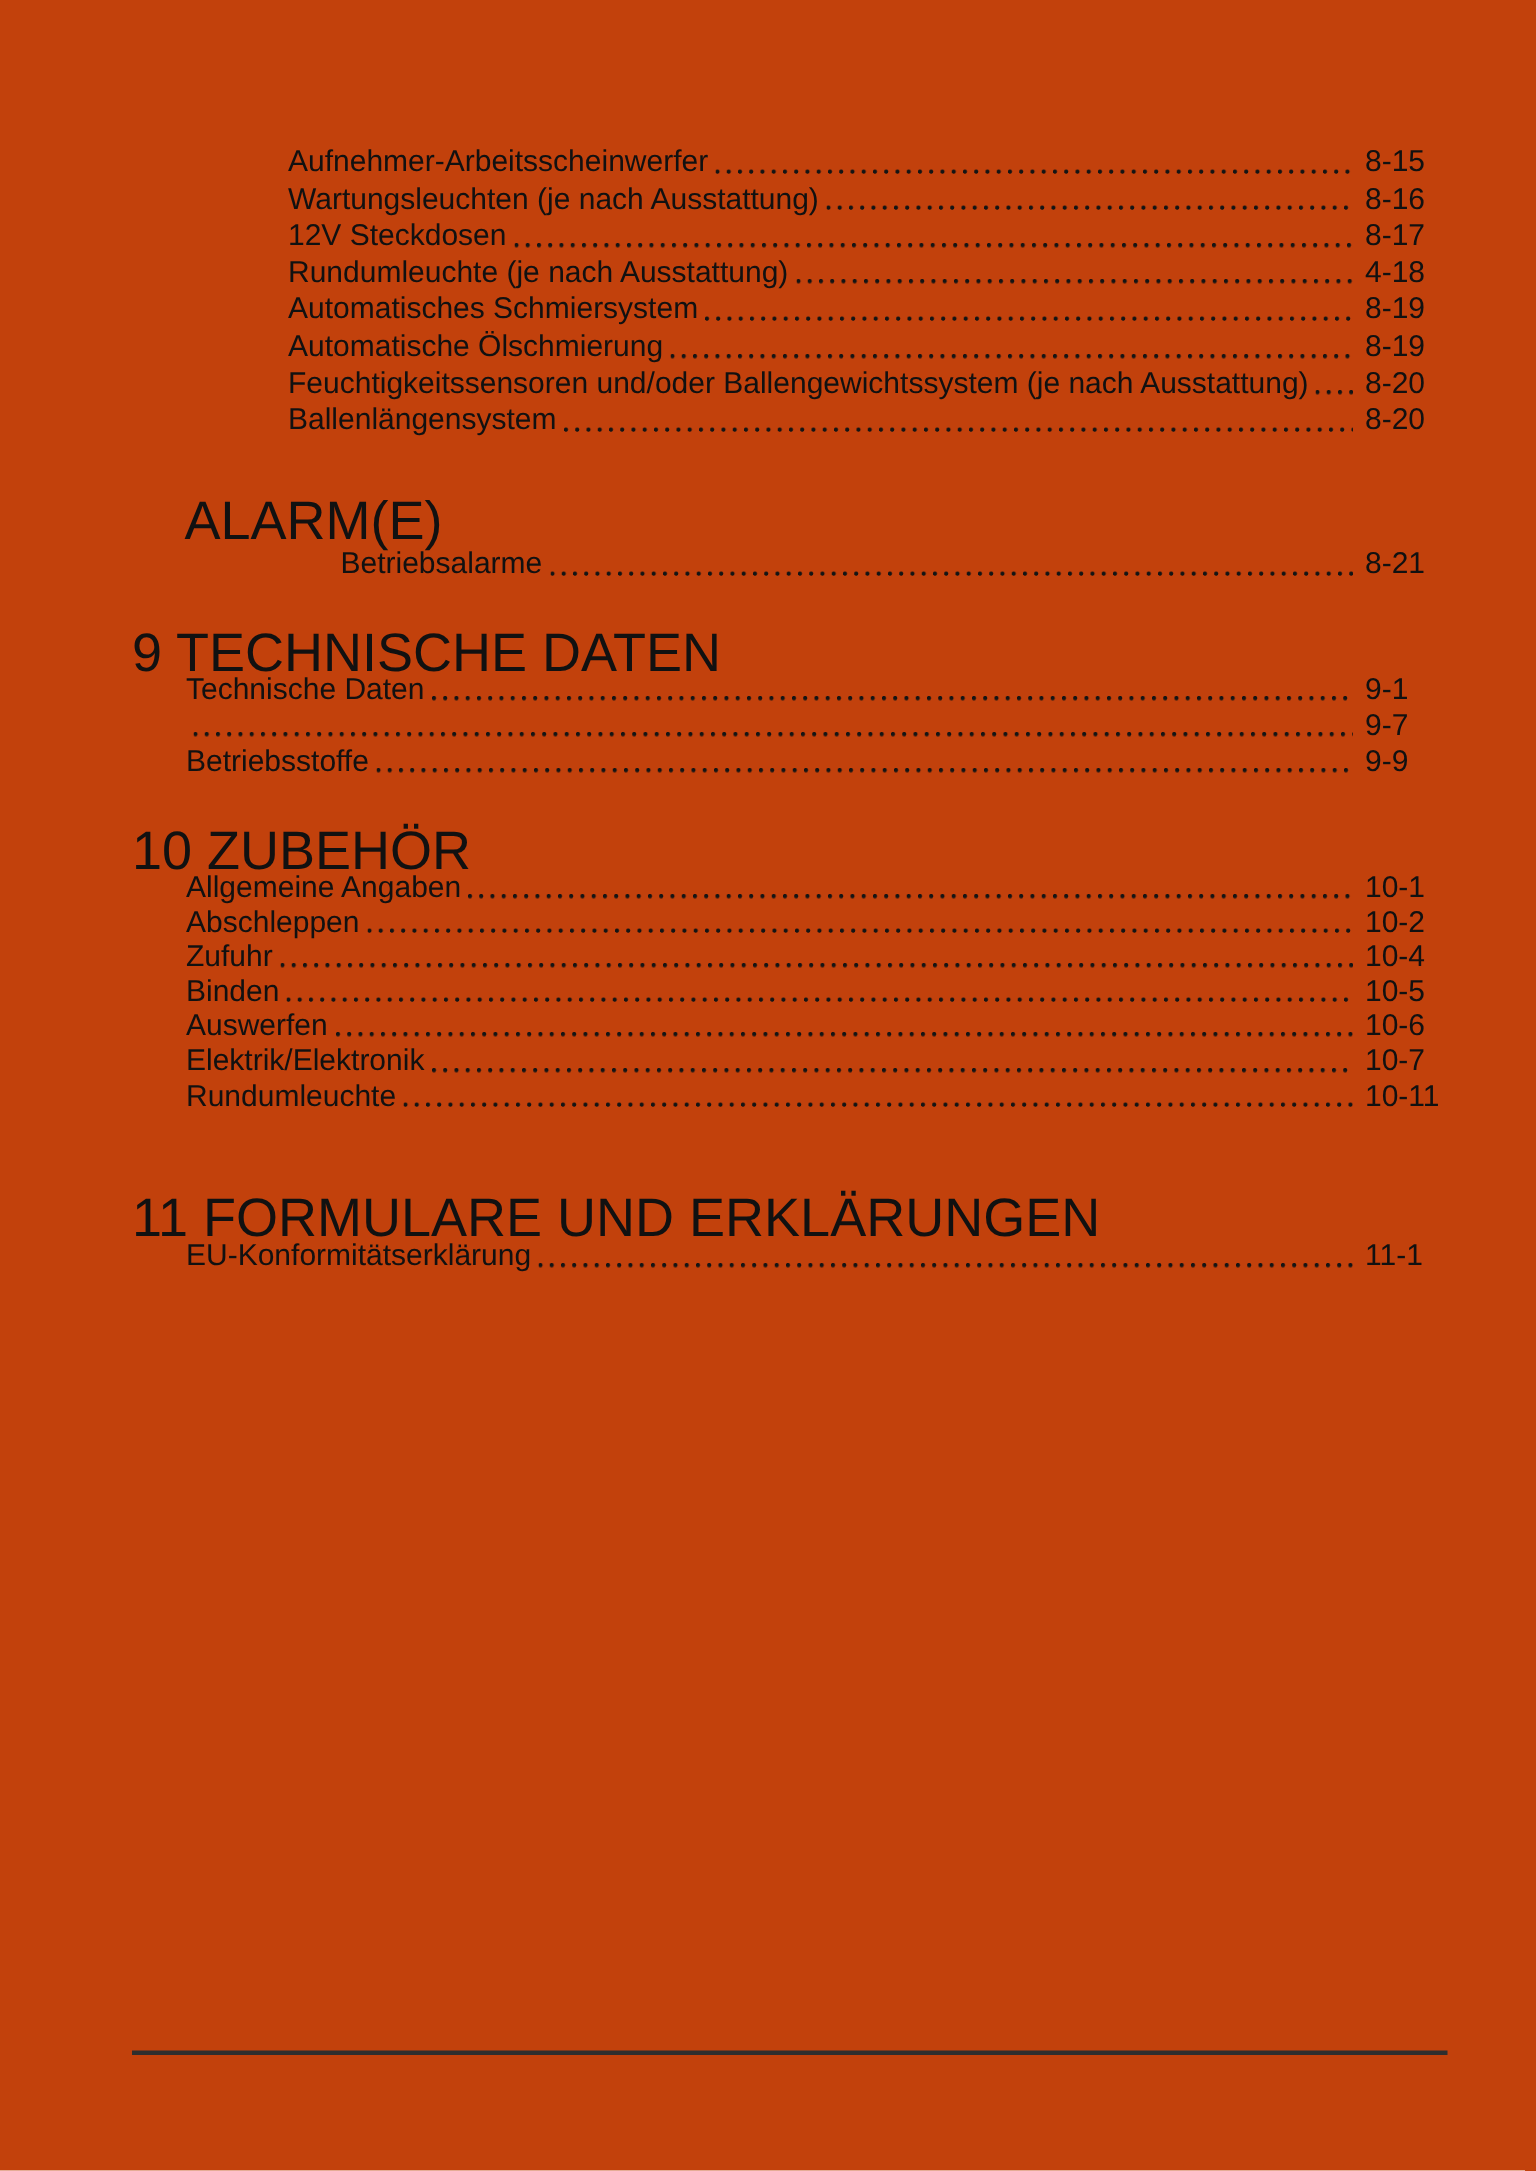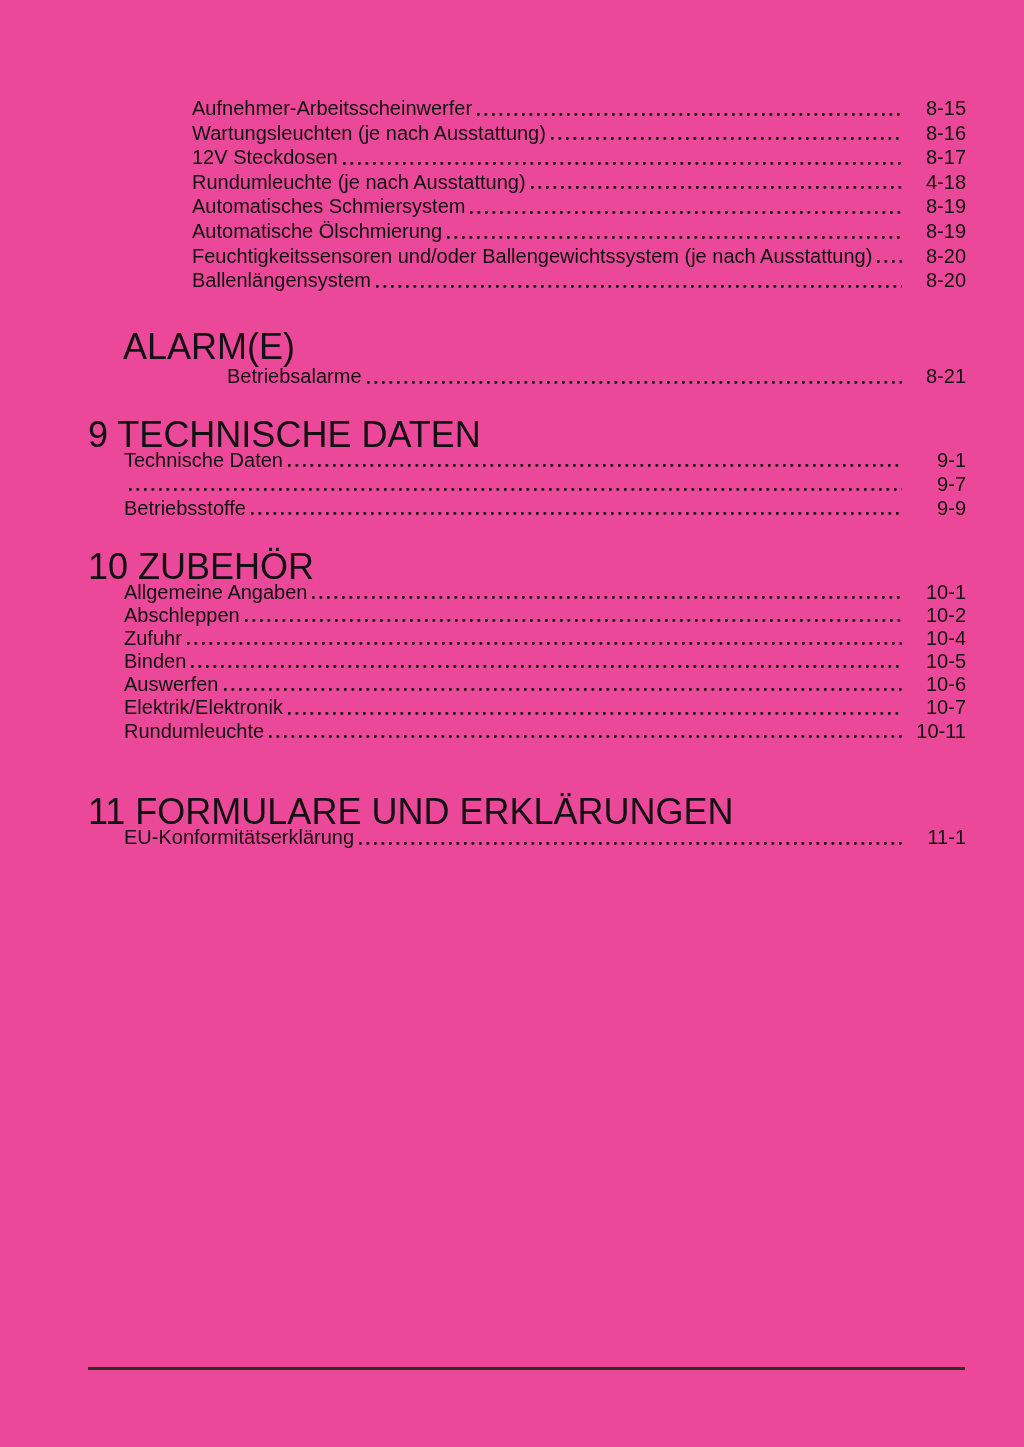--- a/index.html
+++ b/index.html
@@ -1,20 +1,20 @@
 <!DOCTYPE html>
 <html lang="de"><head>
 <meta charset="utf-8">
 <style>
   html, body { margin: 0; padding: 0; background: #ffffff; }
   .page {
     position: relative;
     width: 1024px;
     height: 1447px;
-    background: #ec4899;
+    background: #c2410c;
     overflow: hidden;
     font-family: "Liberation Sans", sans-serif;
     color: #111111;
   }
   .heading {
     position: absolute;
     font-size: 36px;
     line-height: 36px;
     white-space: nowrap;
     color: #111111;
@@ -44,21 +44,20 @@
     right: 8px;
     bottom: 5px;
     height: 3px;
     background-image: radial-gradient(circle at 1.3px 1.4px, #141414 1.2px, rgba(0,0,0,0) 1.65px);
     background-size: 7.5px 3px;
     background-repeat: repeat-x;
   }
   .toc-page {
     flex: 0 0 56px;
     width: 56px;
-    text-align: right;
   }
   .footer-rule {
     position: absolute;
     left: 88px;
     top: 1367px;
     width: 877px;
     height: 3px;
     background: #2e2e2e;
   }
   

